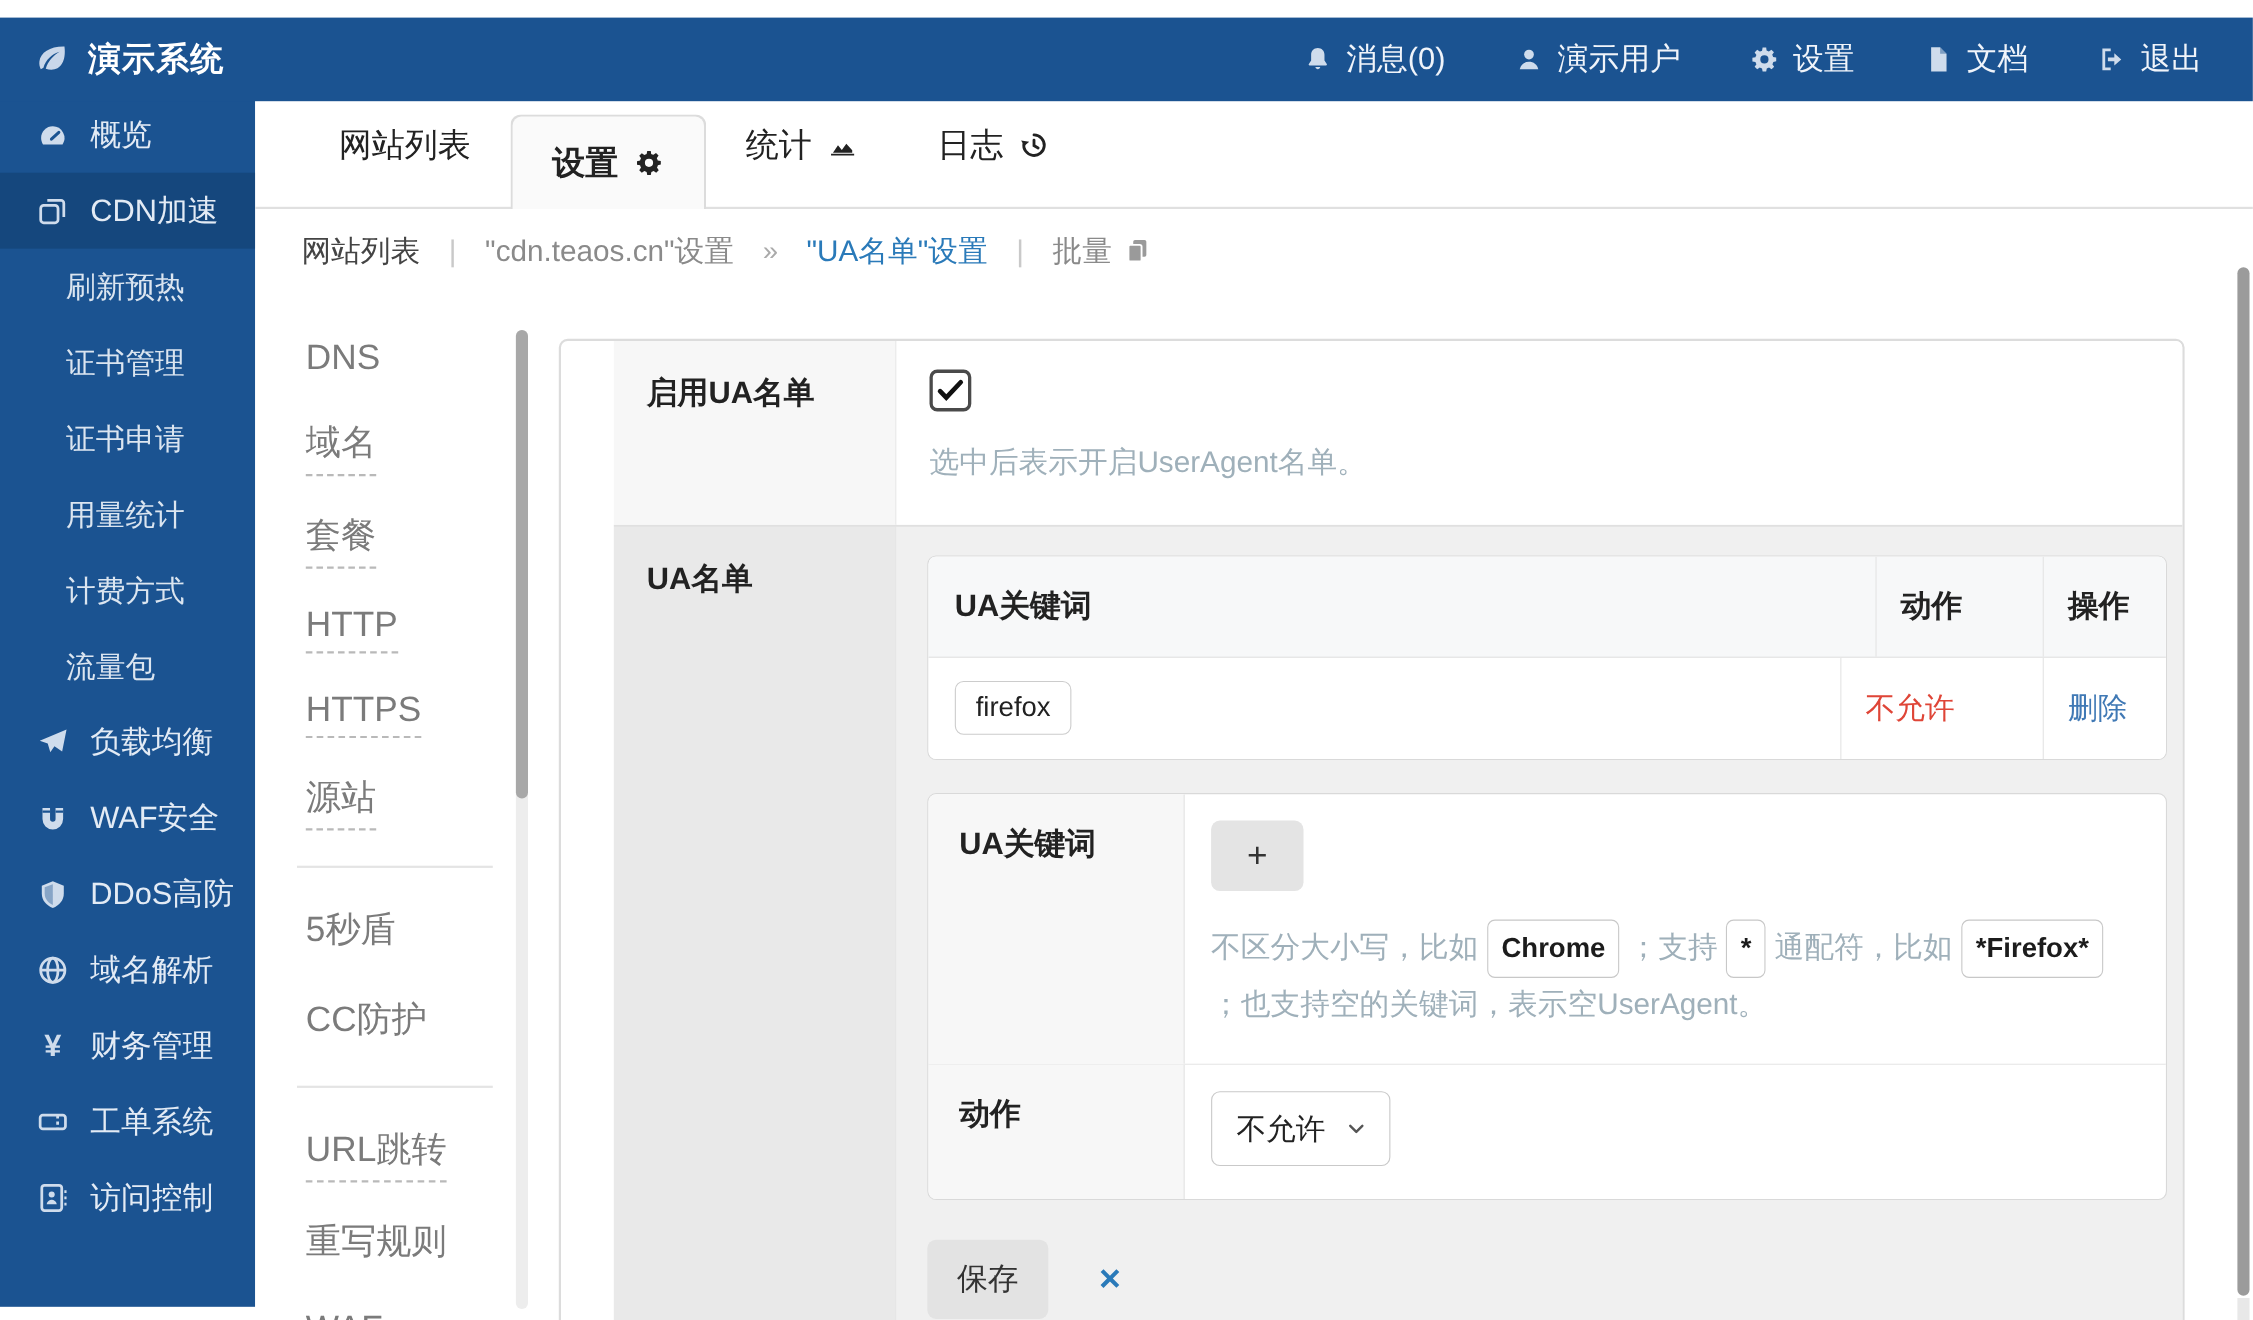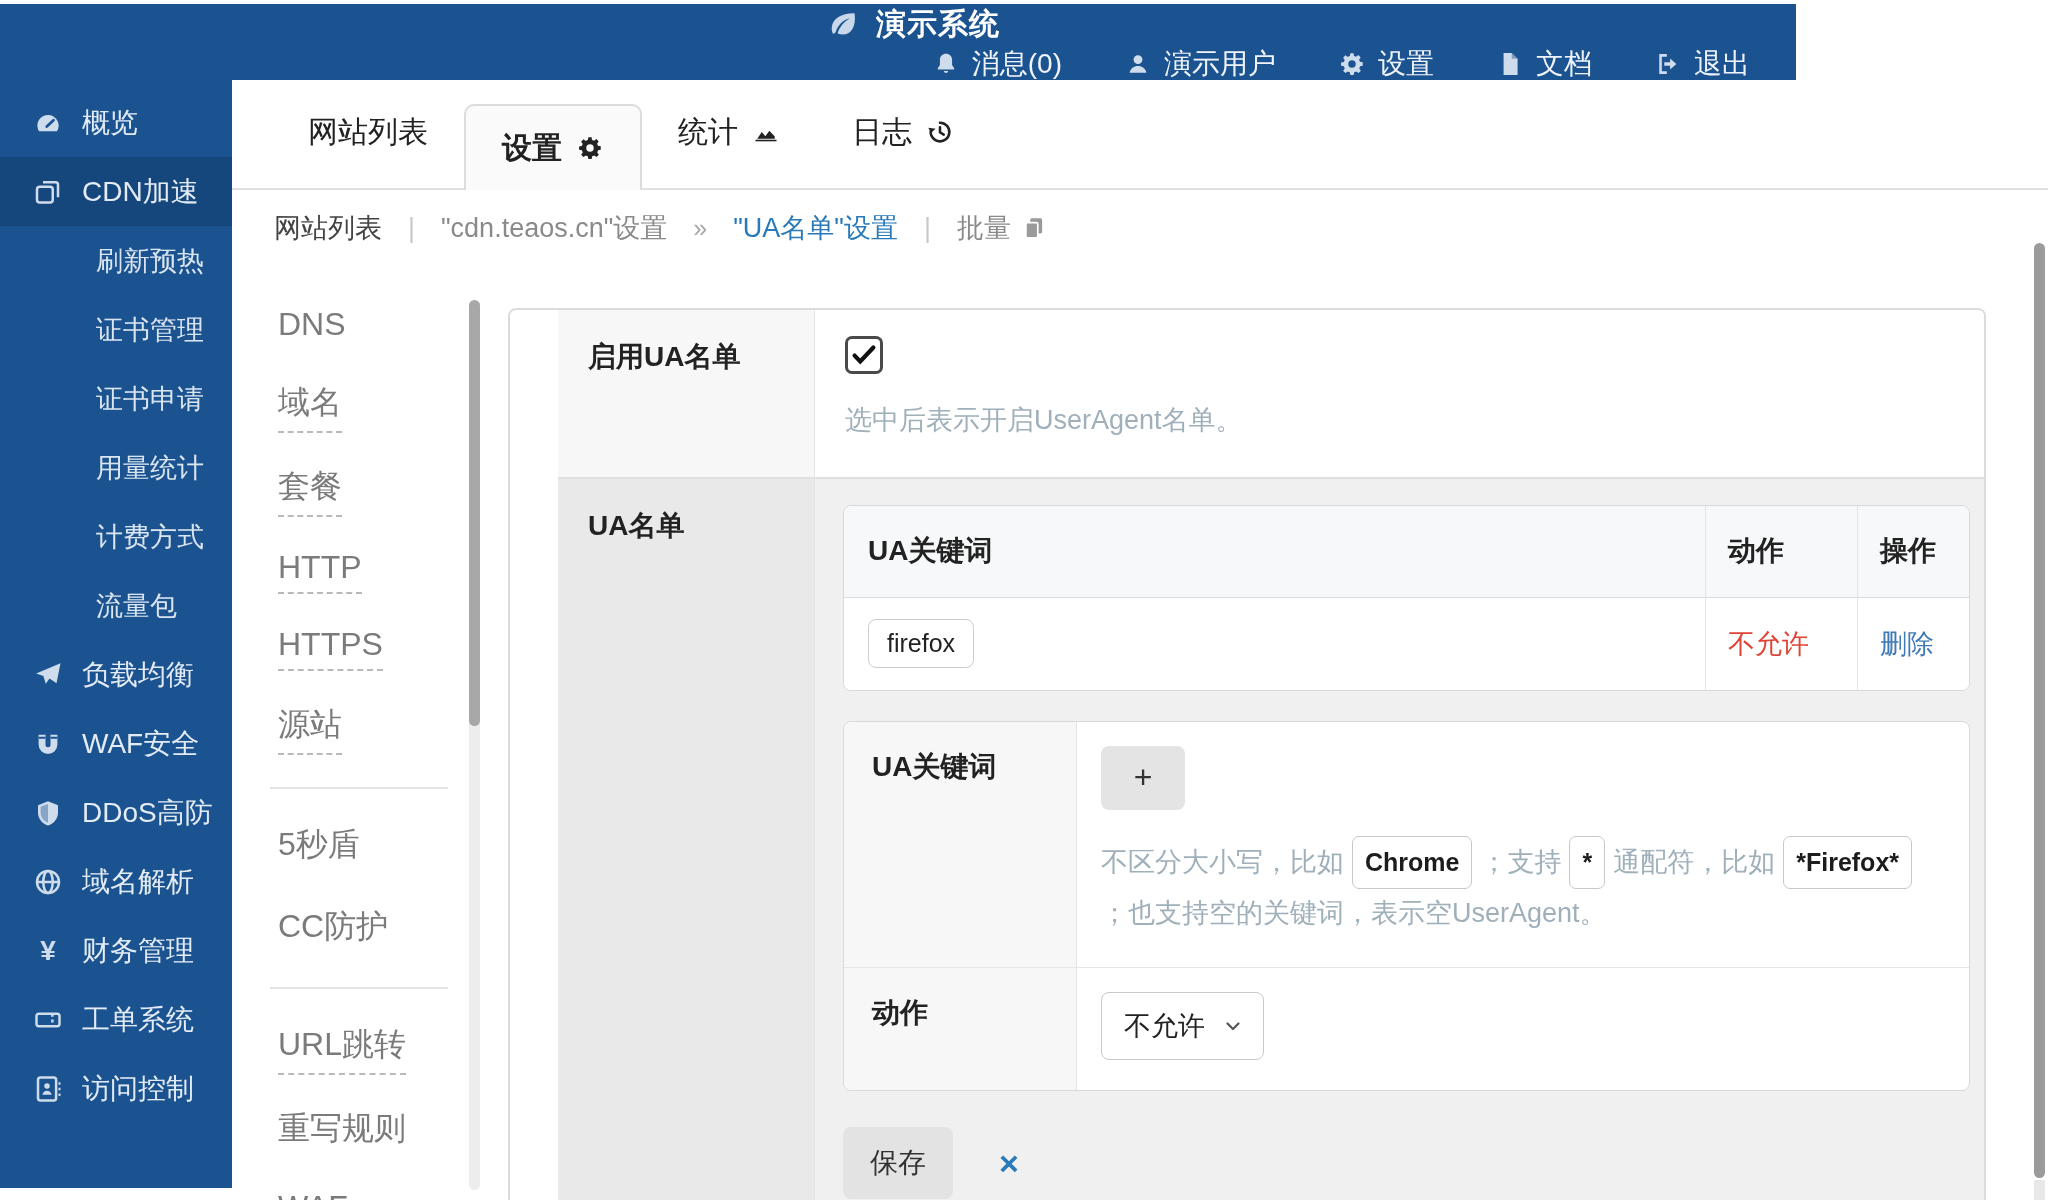--- a/index.html
+++ b/index.html
@@ -1,37 +1,37 @@
 <!DOCTYPE html>
 <html><head>
 <meta charset="utf-8">
 <style>
   * { box-sizing: border-box; margin: 0; padding: 0; }
   html,body { width:2048px; height:1200px; overflow:hidden; }
   body { font-family:"Liberation Sans","DejaVu Sans",sans-serif; background:#fff; color:#222; }
 
   
-  .topbar { position:absolute; left:0; top:4px; width:1796px; height:76px;
-            background:#1b5391; color:#fff; display:flex; align-items:center; z-index:5;flex-direction:column; }
+  .topbar { position:absolute; left:0; top:16px; width:2048px; height:76px;
+            background:#1b5391; color:#fff; display:flex; align-items:center; z-index:5; }
   .brand { display:flex; align-items:center; gap:16px; padding-left:30px;
            font-size:30px; font-weight:bold; letter-spacing:1px; }
   .brand svg { width:34px; height:34px; color:#c9d7ea; }
   .topbar-right { margin-left:auto; display:flex; align-items:center; gap:62px; padding-right:46px; }
   .top-item { display:flex; align-items:center; gap:12px; font-size:28px; color:#f0f4fa; cursor:pointer; }
   .top-item svg { width:28px; height:28px; color:#cfdcec; }
 
   
   .sidebar { position:absolute; left:0; top:64px; width:232px; height:1124px;
              background:#1b5391; color:#e3ebf5; padding-top:24px; }
   .side-item { height:69px; display:flex; align-items:center; gap:16px; padding-left:30px;
                font-size:28px; cursor:pointer; }
   .side-item .s-icon { width:36px; height:30px; display:flex; align-items:center; justify-content:center; }
   .side-item svg { width:30px; height:30px; color:#cfdcec; }
   .side-item.active { background:#15477d; }
-  .side-item.sub { padding-left:96px; font-size:27px; color:#dbe5f0; }
+  .side-item.sub { padding-left:60px; font-size:27px; color:#dbe5f0; }
   .yen-glyph { font-size:28px; font-weight:bold; color:#cfdcec; }
 
   
   .main { position:absolute; left:232px; top:76px; width:1816px; height:1124px; background:#fff; }
 
   .tabbar { height:114px; display:flex; align-items:flex-end; padding-left:40px;
             border-bottom:2px solid #e0e0e0; }
   .tab { display:flex; align-items:center; gap:14px; font-size:30px; color:#222;
          padding:0 36px; height:112px; cursor:pointer; }
   .tab svg { width:28px; height:28px; color:#222; }
@@ -74,21 +74,21 @@
   .checkbox { width:38px; height:38px; border:3px solid #4a4a4a; border-radius:7px; background:#fff;
               display:flex; align-items:center; justify-content:center; cursor:pointer; }
   .checkbox svg { width:30px; height:30px; }
   .hint { margin-top:24px; font-size:27px; color:#9fb0ba; line-height:1.65; }
 
   .list-content { padding:26px 14px 34px 28px; background:#f0f0f0; }
 
   .ua-table { background:#fff; border:1px solid #d9d9d9; border-radius:8px; overflow:hidden; }
   .t-head { display:flex; background:#f7f8f9; height:92px; align-items:center;
             font-size:28px; font-weight:bold; border-bottom:1px solid #ddd; }
-  .t-row { display:flex; background:#fff; height:92px; align-items:center; font-size:27px; }
+  .t-row { display:flex; background:#fff; height:92px; align-items:center; font-size:27px;gap:32px; }
   .c-kw { flex:1; padding-left:24px; }
   .c-act { width:152px; flex:none; align-self:stretch; display:flex; align-items:center;
            padding-left:22px; border-left:1px solid #e4e4e4; }
   .c-op { width:112px; flex:none; align-self:stretch; display:flex; align-items:center;
           padding-left:22px; border-left:1px solid #e4e4e4; }
   .kw-chip { display:inline-block; border:1px solid #ccc; border-radius:8px; background:#fff;
              padding:9px 18px; font-size:25px; color:#222; }
   .red { color:#df4537; }
   .link { color:#4079b5; cursor:pointer; }
 

